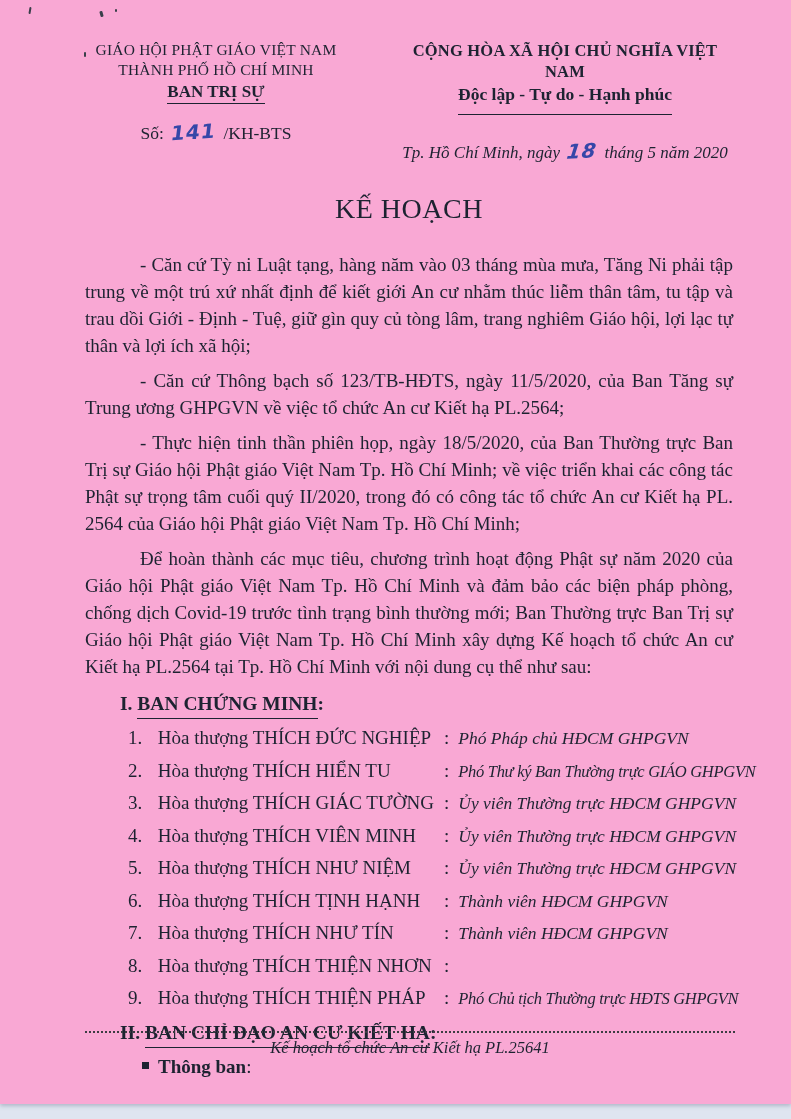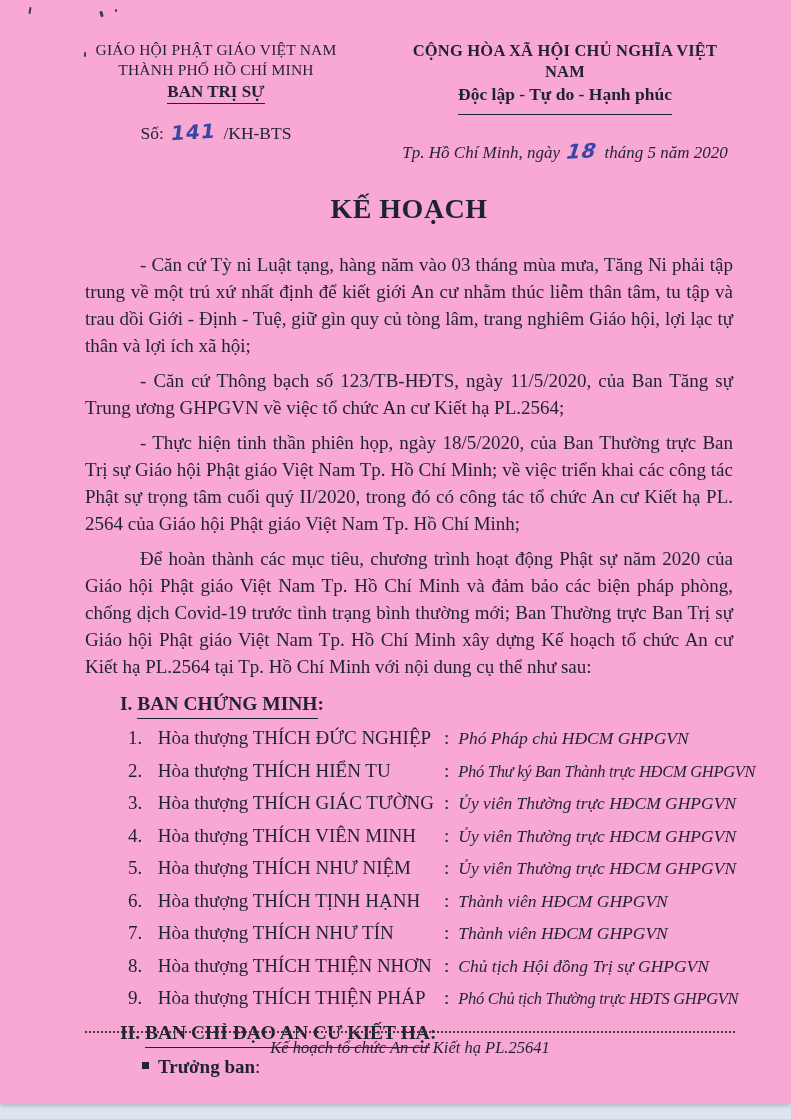--- a/index.html
+++ b/index.html
@@ -43,21 +43,21 @@
     font-family: "DejaVu Sans", sans-serif;
     font-weight: bold;
     font-size: 20px;
     transform: skewX(-10deg) rotate(-3deg);
     letter-spacing: 1px;
     padding: 0 3px;
   }
 
   
   .title-block { text-align: center; margin-top: 30px; }
-  .title-line1 { font-size: 28px; font-weight: bold; letter-spacing: 0.5px; }
+  .title-line1 { font-size: 28px; font-weight: normal; letter-spacing: 0.5px; }
   .title-line2 { font-size: 22.5px; font-weight: bold; margin-top: 9px; letter-spacing: 0.2px; }
 
   
   .body-text { margin-top: 26px; }
   .body-text p {
     font-size: 19px; line-height: 27px;
     text-align: justify; text-indent: 55px;
     margin-bottom: 8px;
   }
 
@@ -139,21 +139,21 @@
 
     <div class="members">
       <div class="member">
         <span class="m-left"><span class="m-num">1.</span> <span>Hòa thượng</span> <span>THÍCH ĐỨC NGHIỆP</span></span>
         <span class="m-colon">:</span>
         <span class="m-role">Phó Pháp chủ HĐCM GHPGVN</span>
       </div>
       <div class="member">
         <span class="m-left"><span class="m-num">2.</span> <span>Hòa thượng</span> <span>THÍCH HIỂN TU</span></span>
         <span class="m-colon">:</span>
-        <span class="m-role condensed">Phó Thư ký Ban Thành trực HĐCM GHPGVN</span>
+        <span class="m-role condensed">Phó Thư ký Ban Thường trực GIÁO GHPGVN</span>
       </div>
       <div class="member">
         <span class="m-left"><span class="m-num">3.</span> <span>Hòa thượng</span> <span>THÍCH GIÁC TƯỜNG</span></span>
         <span class="m-colon">:</span>
         <span class="m-role">Ủy viên Thường trực HĐCM GHPGVN</span>
       </div>
       <div class="member">
         <span class="m-left"><span class="m-num">4.</span> <span>Hòa thượng</span> <span>THÍCH VIÊN MINH</span></span>
         <span class="m-colon">:</span>
         <span class="m-role">Ủy viên Thường trực HĐCM GHPGVN</span>
@@ -169,37 +169,36 @@
         <span class="m-role">Thành viên HĐCM GHPGVN</span>
       </div>
       <div class="member">
         <span class="m-left"><span class="m-num">7.</span> <span>Hòa thượng</span> <span>THÍCH NHƯ TÍN</span></span>
         <span class="m-colon">:</span>
         <span class="m-role">Thành viên HĐCM GHPGVN</span>
       </div>
       <div class="member">
         <span class="m-left"><span class="m-num">8.</span> <span>Hòa thượng</span> <span>THÍCH THIỆN NHƠN</span></span>
         <span class="m-colon">:</span>
-        <span class="m-role">Chủ tịch Hội đồng Trị sự  GHPGVN</span>
       </div>
       <div class="member">
         <span class="m-left"><span class="m-num">9.</span> <span>Hòa thượng</span> <span>THÍCH THIỆN PHÁP</span></span>
         <span class="m-colon">:</span>
         <span class="m-role condensed">Phó Chủ tịch Thường trực HĐTS GHPGVN</span>
       </div>
     </div>
 
     <div class="section-heading">
       <span>II.</span>
       <span class="underlined">BAN CHỈ ĐẠO AN CƯ KIẾT HẠ</span><span>:</span>
     </div>
 
     <div class="leader-row">
       <span class="square-bullet"></span>
-      <span class="leader-label">Trưởng ban</span>
+      <span class="leader-label">Thông ban</span>
       <span>:</span>
     </div>
 
   </div>
 
   <div class="footer">
     <div class="footer-rule"></div>
     <div class="footer-row">
       <span>Kế hoạch tổ chức An cư Kiết hạ PL.2564</span>
       <span>1</span>

